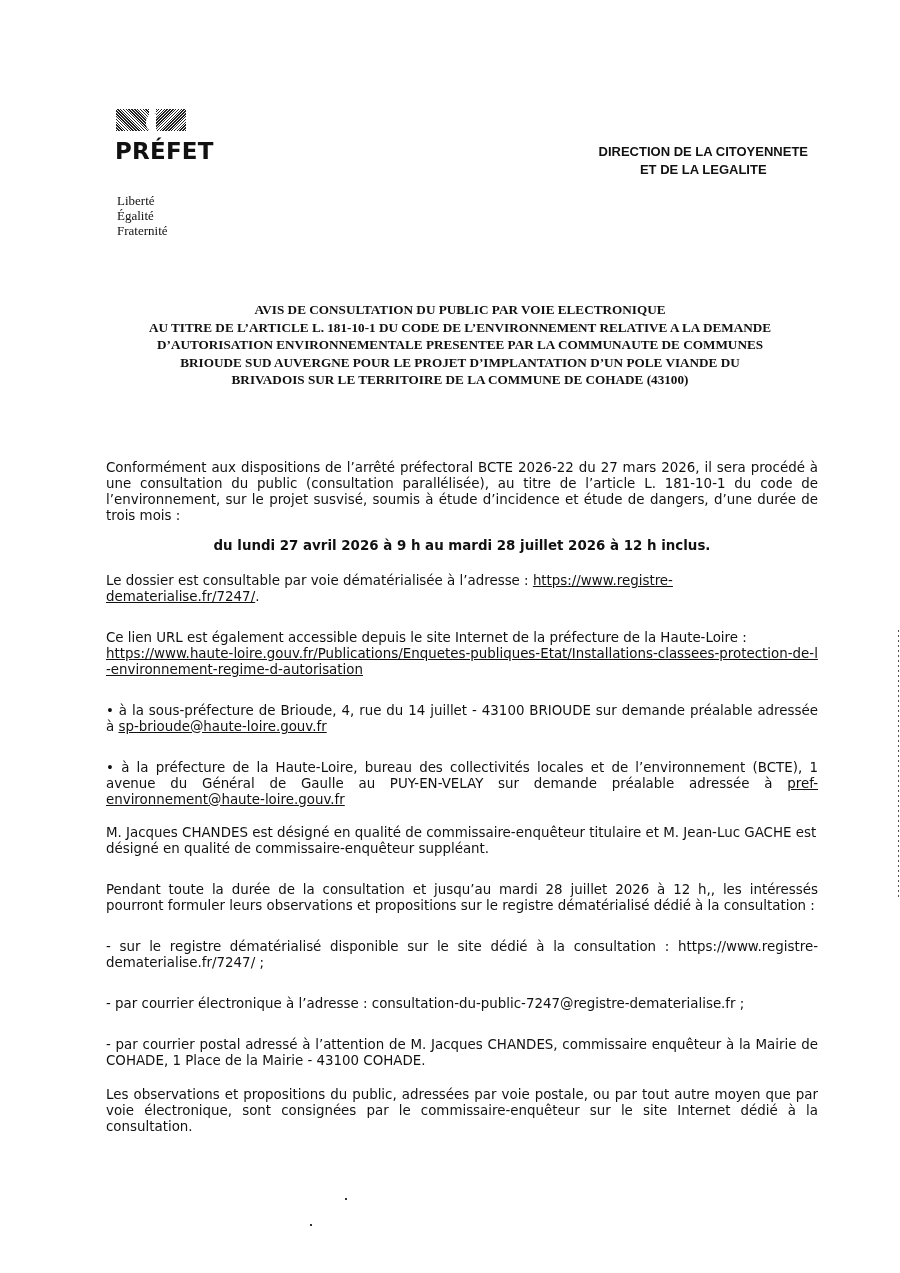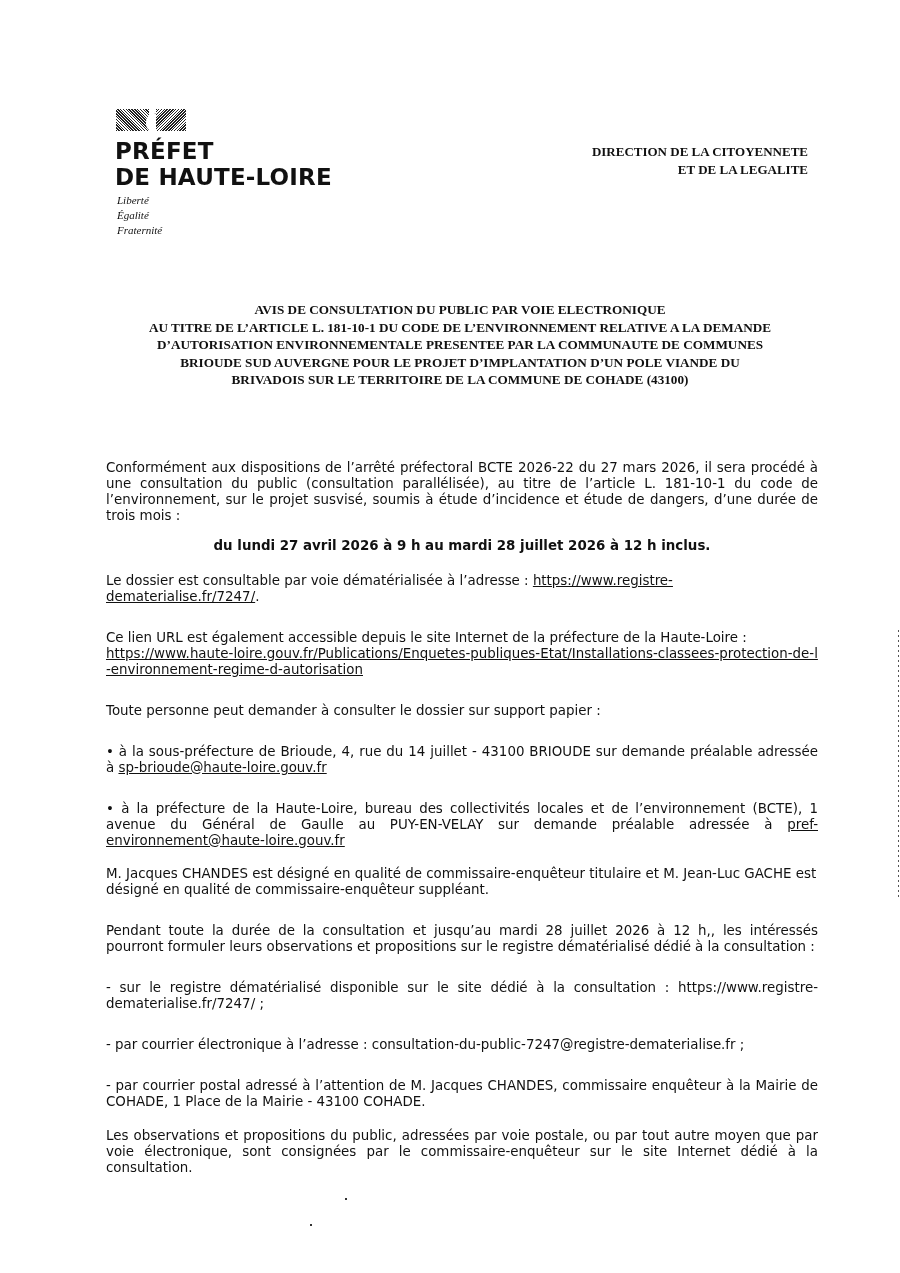--- a/index.html
+++ b/index.html
@@ -8,23 +8,23 @@
 
   
   .logo { position: absolute; left: 116px; top: 109px; width: 75px; height: 24px; }
   .logo .flag-left { position: absolute; left: 0; top: 0; width: 33px; height: 22px;
      background: repeating-linear-gradient(45deg, #222 0 1px, #fff 1px 2px); }
   .logo .flag-right { position: absolute; left: 40px; top: 0; width: 30px; height: 22px;
      background: repeating-linear-gradient(-45deg, #222 0 1px, #fff 1px 2px); }
   .logo .marianne { position: absolute; left: 30px; top: 4px; width: 14px; height: 18px; border-radius: 50% 50% 40% 40%; background: #fff; border-right: 2px solid #222; }
 
   .org-name { position: absolute; left: 115px; top: 138px; font-family: "DejaVu Sans", sans-serif; font-weight: bold; font-size: 23px; line-height: 26px; letter-spacing: 0.2px; }
-  .motto { position: absolute; left: 117px; top: 193px; font-family: "Liberation Serif", serif; font-style: italic; font-size: 11px; line-height: 15px; }
+  .motto { position: absolute; left: 117px; top: 193px; font-family: "Liberation Serif", serif; font-size: 13px; line-height: 15px; }
 
-  .direction { position: absolute; right: 92px; top: 143px; text-align: right; font-family: Liberation Serif, serif; font-weight: bold; font-size: 13px; line-height: 18px; }
+  .direction { position: absolute; right: 92px; top: 143px; text-align: center; font-family: Liberation Sans, sans-serif; font-weight: bold; font-size: 13px; line-height: 18px; }
 
   
   .title { position: absolute; left: 100px; width: 720px; top: 301px; text-align: center; font-family: Liberation Serif, serif; font-weight: bold; font-size: 13.2px; line-height: 17.6px; }
 
   
   .body { position: absolute; left: 106px; width: 712px; top: 460px; font-family: "DejaVu Sans", sans-serif; font-size: 13.4px; line-height: 16px; }
   .body p { margin: 0 0 17.6px 0; }
   .justify { text-align: justify; text-align-last: left; }
   .center { text-align: center; font-weight: bold; margin-top: -4px !important; margin-bottom: 19px !important; }
   a { color: #111; text-decoration: underline; }
@@ -40,21 +40,20 @@
 <div class="page">
 
   <div class="logo">
     <div class="flag-left"></div>
     <div class="marianne"></div>
     <div class="flag-right"></div>
   </div>
 
   <div class="org-name">
     <div>PRÉFET</div>
-    <div>DE HAUTE-LOIRE</div>
   </div>
 
   <div class="motto">
     <div>Liberté</div>
     <div>Égalité</div>
     <div>Fraternité</div>
   </div>
 
   <div class="direction">
     <div>DIRECTION DE LA CITOYENNETE</div>
@@ -71,21 +70,20 @@
 
   <div class="body">
     <p class="justify">Conformément aux dispositions de l’arrêté préfectoral BCTE 2026-22 du 27 mars 2026, il sera procédé à une consultation du public (consultation parallélisée), au titre de l’article L. 181-10-1 du code de l’environnement, sur le projet susvisé, soumis à étude d’incidence et étude de dangers, d’une durée de trois mois :</p>
     <p class="center">du lundi 27 avril 2026 à 9 h au mardi 28 juillet 2026 à 12 h inclus.</p>
 
     <p><span>Le dossier est consultable par voie dématérialisée à l’adresse : </span><a>https://www.registre-dematerialise.fr/7247/</a><span>.</span></p>
 
     <p><span class="line">Ce lien URL est également accessible depuis le site Internet de la préfecture de la Haute-Loire :</span><a style="word-break:break-all;">https://www.haute-loire.gouv.fr/Publications/Enquetes-publiques-Etat/Installations-classees-protection-de-l-environnement-regime-d-autorisation</a></p>
 
     <p class="justify">
-      <span class="line">Toute personne peut demander à consulter le dossier sur support papier :</span>
       <span class="line"><span>•  à la sous-préfecture de Brioude, 4, rue du 14 juillet - 43100 BRIOUDE sur demande préalable adressée à </span><a>sp-brioude@haute-loire.gouv.fr</a></span>
       <span class="line"><span>•  à la préfecture de la Haute-Loire, bureau des collectivités locales et de l’environnement (BCTE), 1 avenue du Général de Gaulle au PUY-EN-VELAY sur demande préalable adressée à </span><a>pref-environnement@haute-loire.gouv.fr</a></span>
     </p>
 
     <p>M. Jacques CHANDES est désigné en qualité de commissaire-enquêteur titulaire et M. Jean-Luc GACHE est désigné en qualité de commissaire-enquêteur suppléant.</p>
 
     <p class="justify">
       <span class="line">Pendant toute la durée de la consultation et jusqu’au mardi 28 juillet 2026 à 12 h,, les intéressés pourront formuler leurs observations et propositions sur le registre dématérialisé dédié à la consultation :</span>
       <span class="line">- sur le registre dématérialisé disponible sur le site dédié à la consultation : https://www.registre-dematerialise.fr/7247/ ;</span>
       <span class="line">- par courrier électronique à l’adresse : consultation-du-public-7247@registre-dematerialise.fr ;</span>

